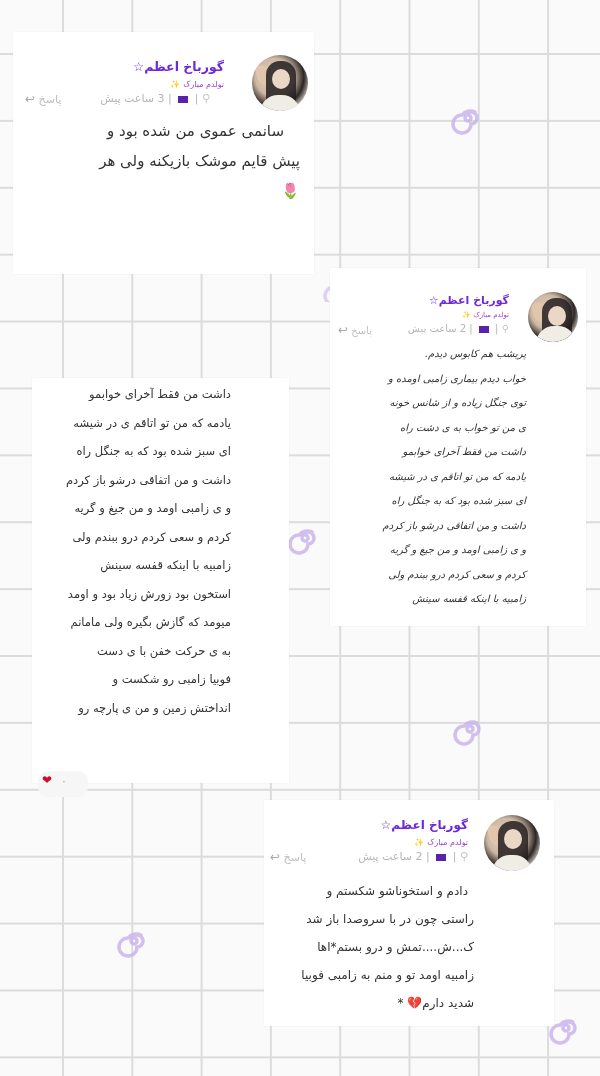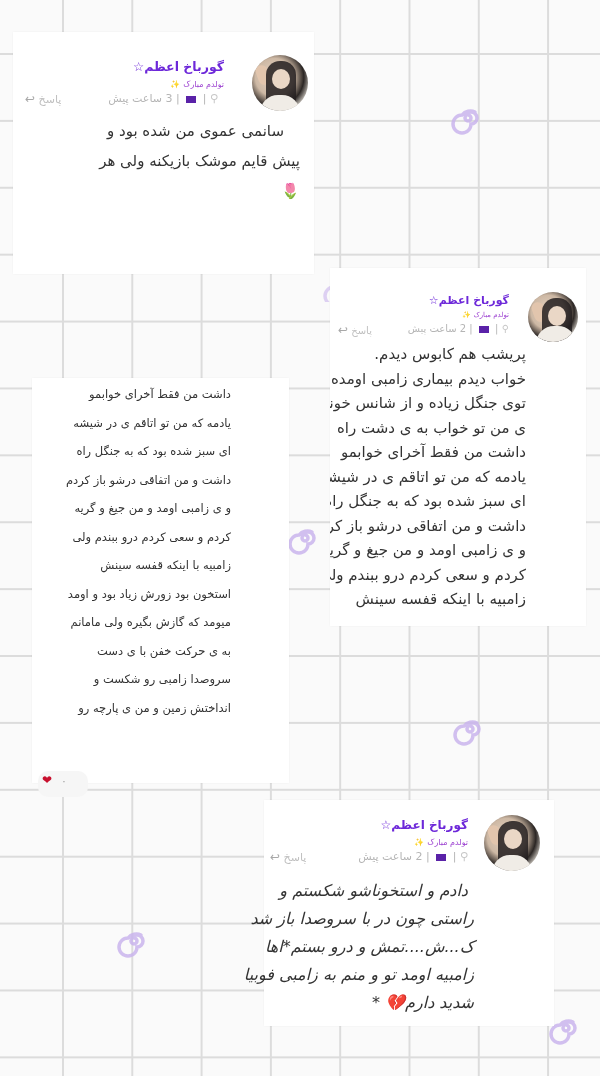--- a/index.html
+++ b/index.html
@@ -114,21 +114,21 @@
       <div class="hand"></div>
         <div class="hair"></div>
         <div class="face"></div>
         <div class="shirt"></div>
     </div>
     <div class="username" style="top:27px;right:90px;">گورباخ اعظم☆</div>
     <div class="tagline" style="top:48px;right:90px;">
       <span>تولدم مبارک</span>
       <span class="sparkle">✨</span>
     </div>
-    <div class="meta" style="top:60px;right:96px;">
+    <div class="meta" style="top:60px;right:104px;">
       <span class="pin">⚲</span>
       <span>|</span>
       <span class="flag"></span>
       <span>|</span>
       <span>3 ساعت پیش</span>
     </div>
     <div class="reply" style="top:60px;left:12px;">
       <span>پاسخ</span>
       <span class="arrow">↩</span>
     </div>
@@ -158,21 +158,21 @@
       <span>|</span>
       <span class="flag"></span>
       <span>|</span>
       <span>2 ساعت پیش</span>
     </div>
     <div class="reply" style="top:55px;left:8px;font-size:10px;">
       <span>پاسخ</span>
       <span class="arrow">↩</span>
     </div>
   </div>
-  <div class="body" style="padding-right:60px;font-size:15px;line-height:24.5px;margin-top:-8px;">
+  <div class="body" style="padding-right:60px;font-size:10px;line-height:24.5px;margin-top:-8px;font-style:italic;">
     <span class="line">پریشب هم کابوس دیدم.</span>
     <span class="line">خواب دیدم بیماری زامبی اومده و</span>
     <span class="line">توی جنگل زیاده و از شانس خونه</span>
     <span class="line">ی من تو خواب به ی دشت راه</span>
     <span class="line">داشت من فقط آخرای خوابمو</span>
     <span class="line">یادمه که من تو اتاقم ی در شیشه</span>
     <span class="line">ای سبز شده بود که به جنگل راه</span>
     <span class="line">داشت و من اتفاقی درشو باز کردم</span>
     <span class="line">و ی زامبی اومد و من جیغ و گریه</span>
     <span class="line">کردم و سعی کردم درو ببندم ولی</span>
@@ -185,21 +185,21 @@
     <span class="line">داشت من فقط آخرای خوابمو</span>
     <span class="line">یادمه که من تو اتاقم ی در شیشه</span>
     <span class="line">ای سبز شده بود که به جنگل راه</span>
     <span class="line">داشت و من اتفاقی درشو باز کردم</span>
     <span class="line">و ی زامبی اومد و من جیغ و گریه</span>
     <span class="line">کردم و سعی کردم درو ببندم ولی</span>
     <span class="line">زامبیه با اینکه قفسه سینش</span>
     <span class="line">استخون بود زورش زیاد بود و اومد</span>
     <span class="line">میومد که گازش بگیره ولی مامانم</span>
     <span class="line">به ی حرکت خفن با ی دست</span>
-    <span class="line">سروصدا زامبی رو شکست و</span>
+    <span class="line">فوبیا زامبی رو شکست و</span>
     <span class="line">انداختش زمین و من ی پارچه رو</span>
   </div>
   <div style="position:absolute;left:6px;bottom:-14px;width:50px;height:26px;background:#f6f6f6;border-radius:10px;direction:ltr;font-size:10px;color:#999;padding:2px 4px;box-sizing:border-box;">
     <span class="emoji-heart" style="font-size:12px;">❤</span>
     <span style="margin-left:6px;">۰</span>
   </div>
 </div>
 
 <div class="card" style="left:264px;top:800px;width:290px;height:226px;">
   <div class="card-header" style="height:80px;">
@@ -219,21 +219,21 @@
       <span>|</span>
       <span class="flag"></span>
       <span>|</span>
       <span>2 ساعت پیش</span>
     </div>
     <div class="reply" style="top:50px;left:6px;">
       <span>پاسخ</span>
       <span class="arrow">↩</span>
     </div>
   </div>
-  <div class="body" style="padding-right:80px;font-size:16px;line-height:28px;margin-top:-3px;font-style:italic;">
+  <div class="body" style="padding-right:80px;font-size:12px;line-height:28px;margin-top:-3px;">
     <span class="line" style="padding-right:6px;">دادم و استخوناشو شکستم و</span>
     <span class="line">راستی چون در با سروصدا باز شد</span>
     <span class="line">ک...ش....تمش و درو بستم*اها</span>
     <span class="line">زامبیه اومد تو و منم به زامبی فوبیا</span>
     <span class="line">
       <span>شدید دارم</span><span class="emoji-heart">💔</span>
       <span>*</span>
     </span>
   </div>
 </div>

